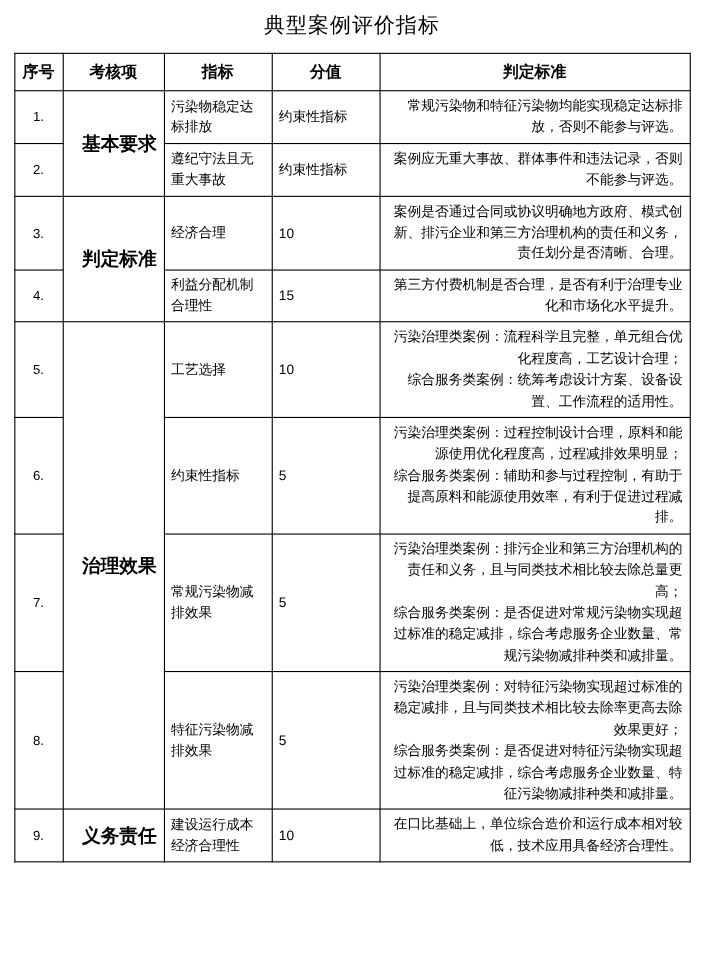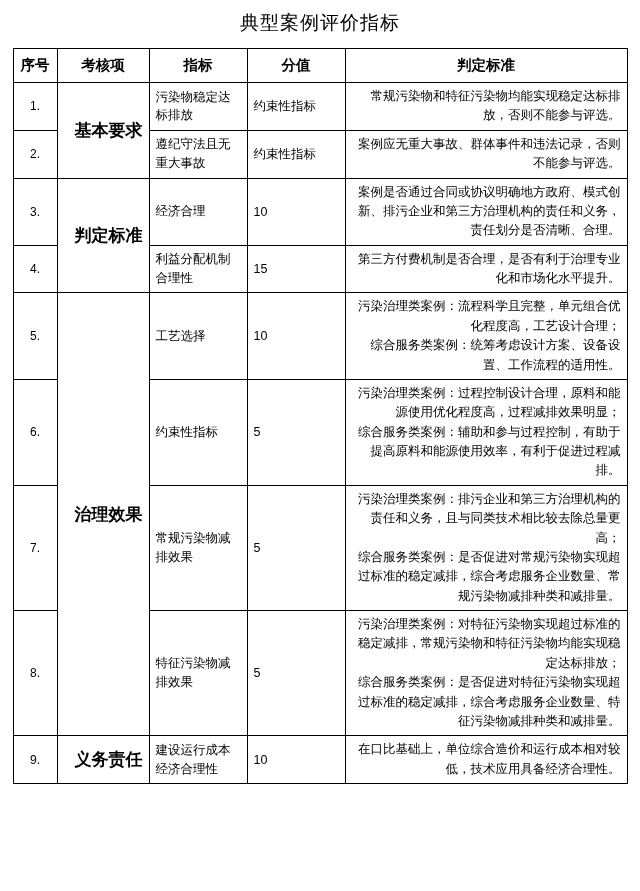--- a/index.html
+++ b/index.html
@@ -167,21 +167,21 @@
           <td class="crit">
             <p>污染治理类案例：排污企业和第三方治理机构的责任和义务，且与同类技术相比较去除总量更高；</p>
             <p>综合服务类案例：是否促进对常规污染物实现超过标准的稳定减排，综合考虑服务企业数量、常规污染物减排种类和减排量。</p>
           </td>
         </tr>
         <tr>
           <td class="no">8.</td>
           <td class="idx">特征污染物减排效果</td>
           <td class="score">5</td>
           <td class="crit">
-            <p>污染治理类案例：对特征污染物实现超过标准的稳定减排，常规污染物和特征污染物均能实现稳定达标排放；</p>
+            <p>污染治理类案例：对特征污染物实现超过标准的稳定减排，且与同类技术相比较去除率更高去除效果更好；</p>
             <p>综合服务类案例：是否促进对特征污染物实现超过标准的稳定减排，综合考虑服务企业数量、特征污染物减排种类和减排量。</p>
           </td>
         </tr>
         <tr>
           <td class="no">9.</td>
           <td class="item">义务责任</td>
           <td class="idx">建设运行成本经济合理性</td>
           <td class="score">10</td>
           <td class="crit">
             <p>在口比基础上，单位综合造价和运行成本相对较低，技术应用具备经济合理性。</p>

